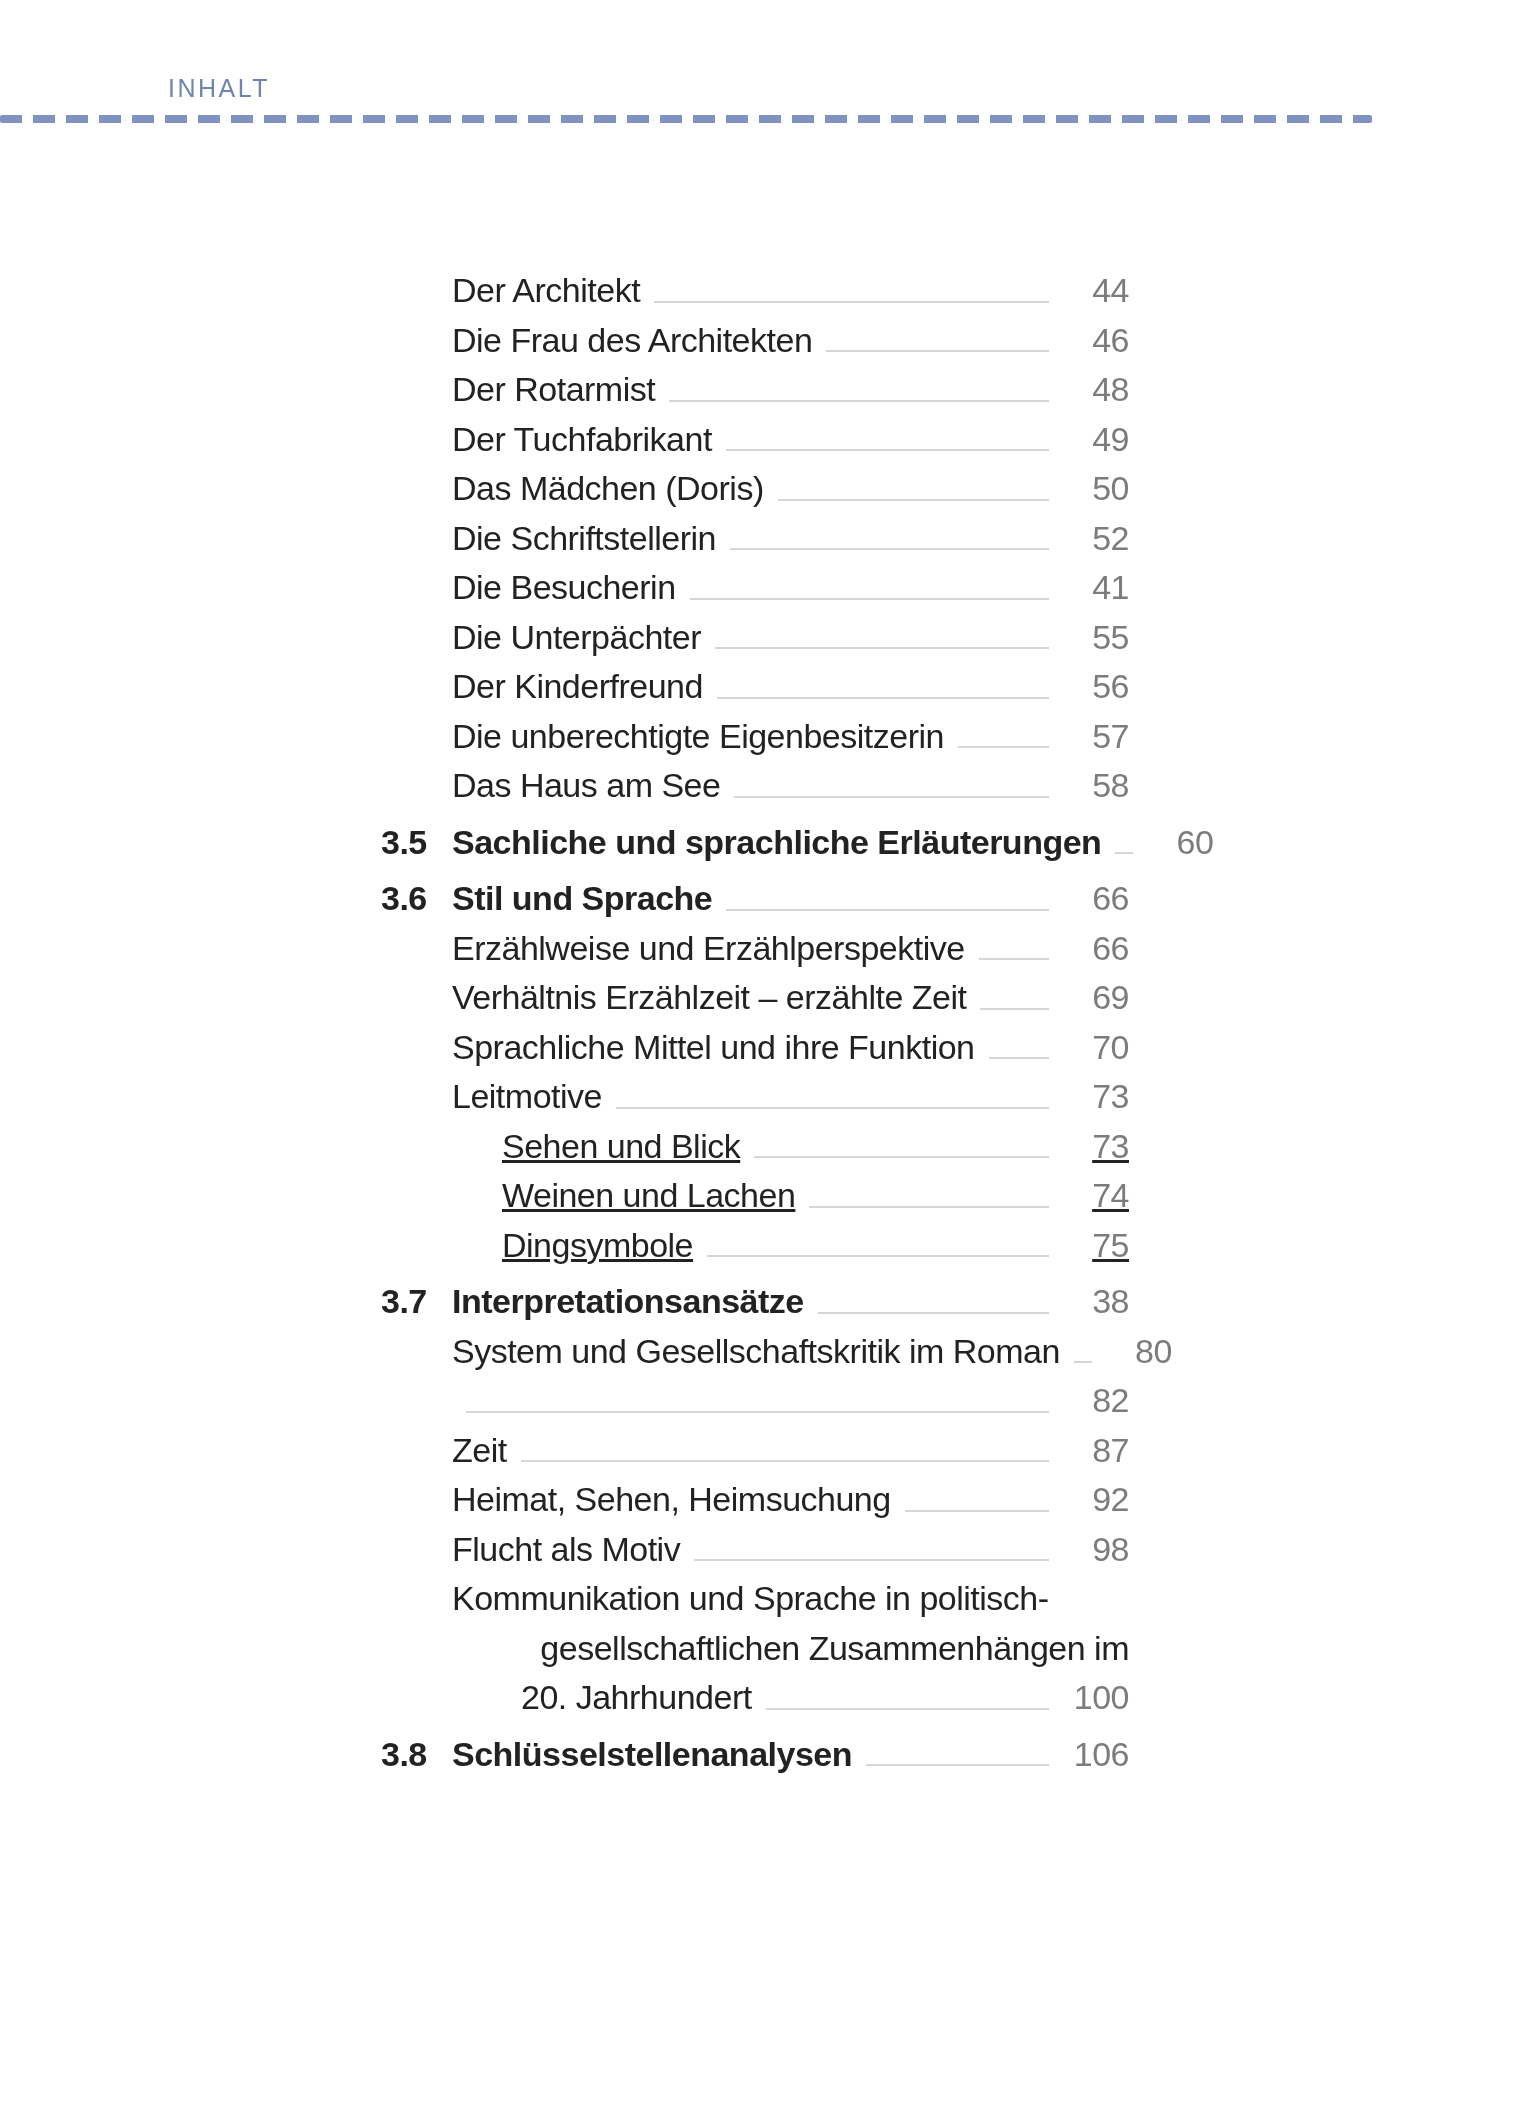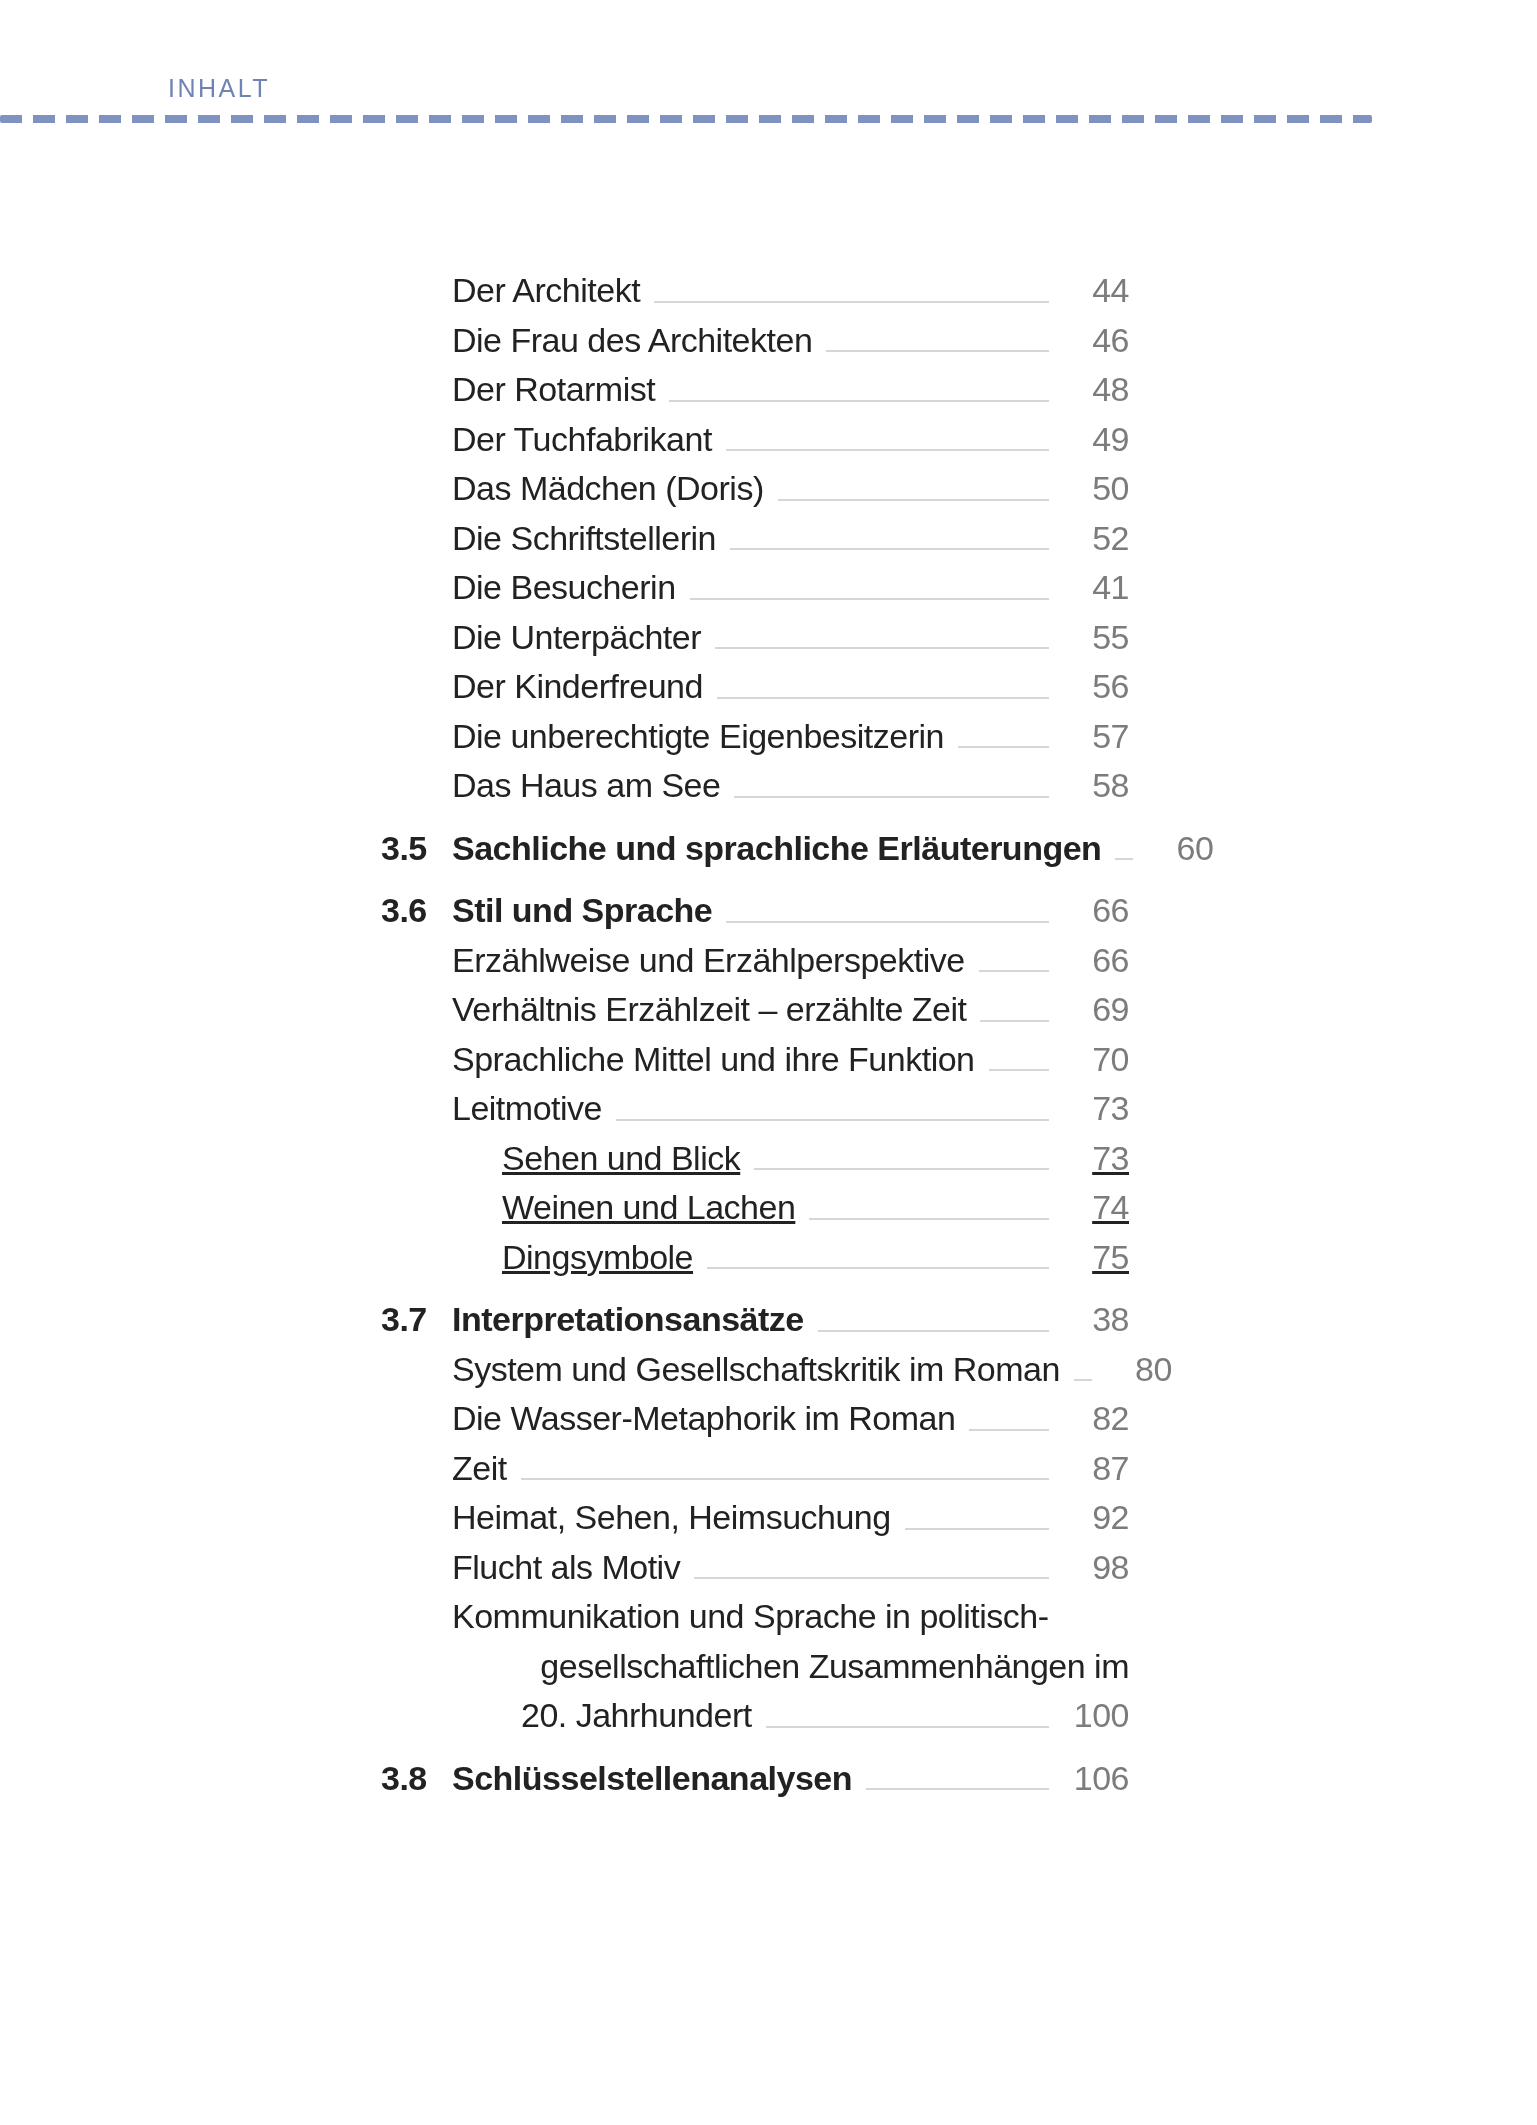--- a/index.html
+++ b/index.html
@@ -49,21 +49,21 @@
     line-height: 49.5px;
     font-size: 34px;
     letter-spacing: -0.5px;
     color: var(--text, #222222);
     padding-left: 452px;
     padding-right: 155px;
     white-space: nowrap;
   }
   .row.section {
     padding-left: 381px;
-    margin-top: 13px;
+    margin-top: 7px;
     font-weight: bold;
     align-items: center;
   }
   .row.sub  { padding-left: 502px; text-decoration: underline; }
   .row.wrap { padding-left: 521px; justify-content: flex-end; }
 
   .num {
     flex: 0 0 71px;
     width: 71px;
   }
@@ -221,21 +221,20 @@
     <span class="page">38</span>
   </div>
     <div class="row entry">
 
     <span class="label">System und Gesellschaftskritik im Roman</span>
     <span class="leader"></span>
     <span class="page">80</span>
   </div>
     <div class="row entry">
 
-    <span class="label">Die Wasser-Metaphorik im Roman</span>
     <span class="leader"></span>
     <span class="page">82</span>
   </div>
     <div class="row entry">
 
     <span class="label">Zeit</span>
     <span class="leader"></span>
     <span class="page">87</span>
   </div>
     <div class="row entry">

